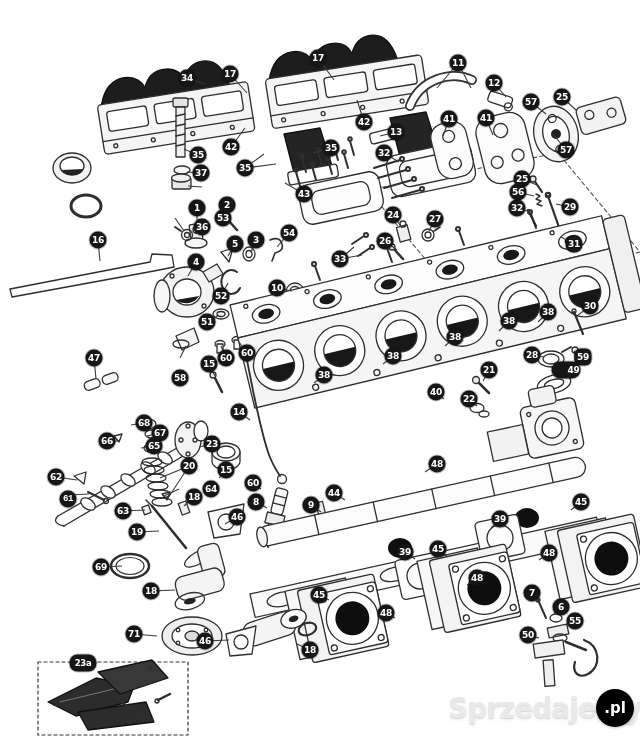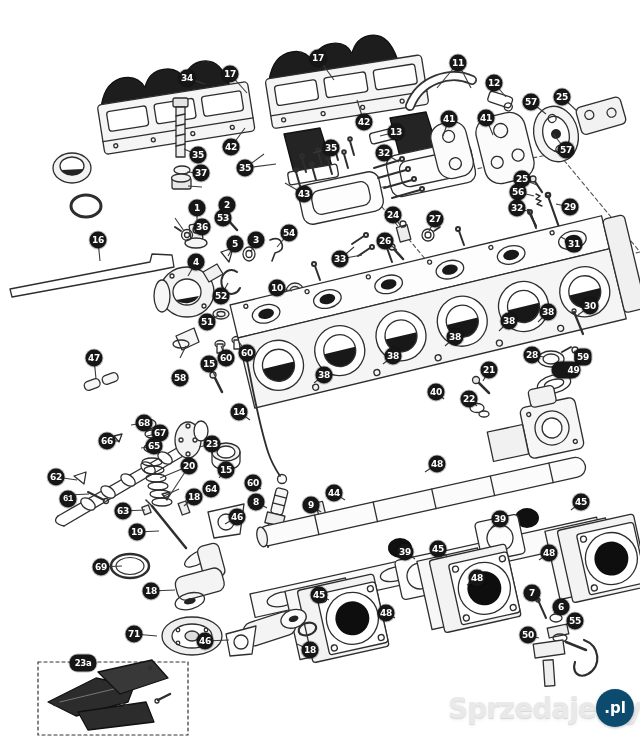--- a/index.html
+++ b/index.html
@@ -708,14 +708,14 @@
       <div class="badge" style="left: 549px; top: 553px;">48</div>
       <div class="badge" style="left: 386px; top: 613px;">48</div>
       <div class="badge" style="left: 532px; top: 593px;">7</div>
       <div class="badge" style="left: 561px; top: 607px;">6</div>
       <div class="badge" style="left: 575px; top: 621px;">55</div>
       <div class="badge" style="left: 528px; top: 635px;">50</div>
       <div class="badge wide" style="left: 83px; top: 663px;">23a</div>
     </div>
 
   <div class="wm" style="color: rgb(233, 233, 233);">Sprzedajemy</div>
-  <div class="wm-badge" style="background: #0c4a6e;">.pl</div>
+  <div class="wm-badge" style="background: #000000;">.pl</div>
 </div>
 
 </body></html>

